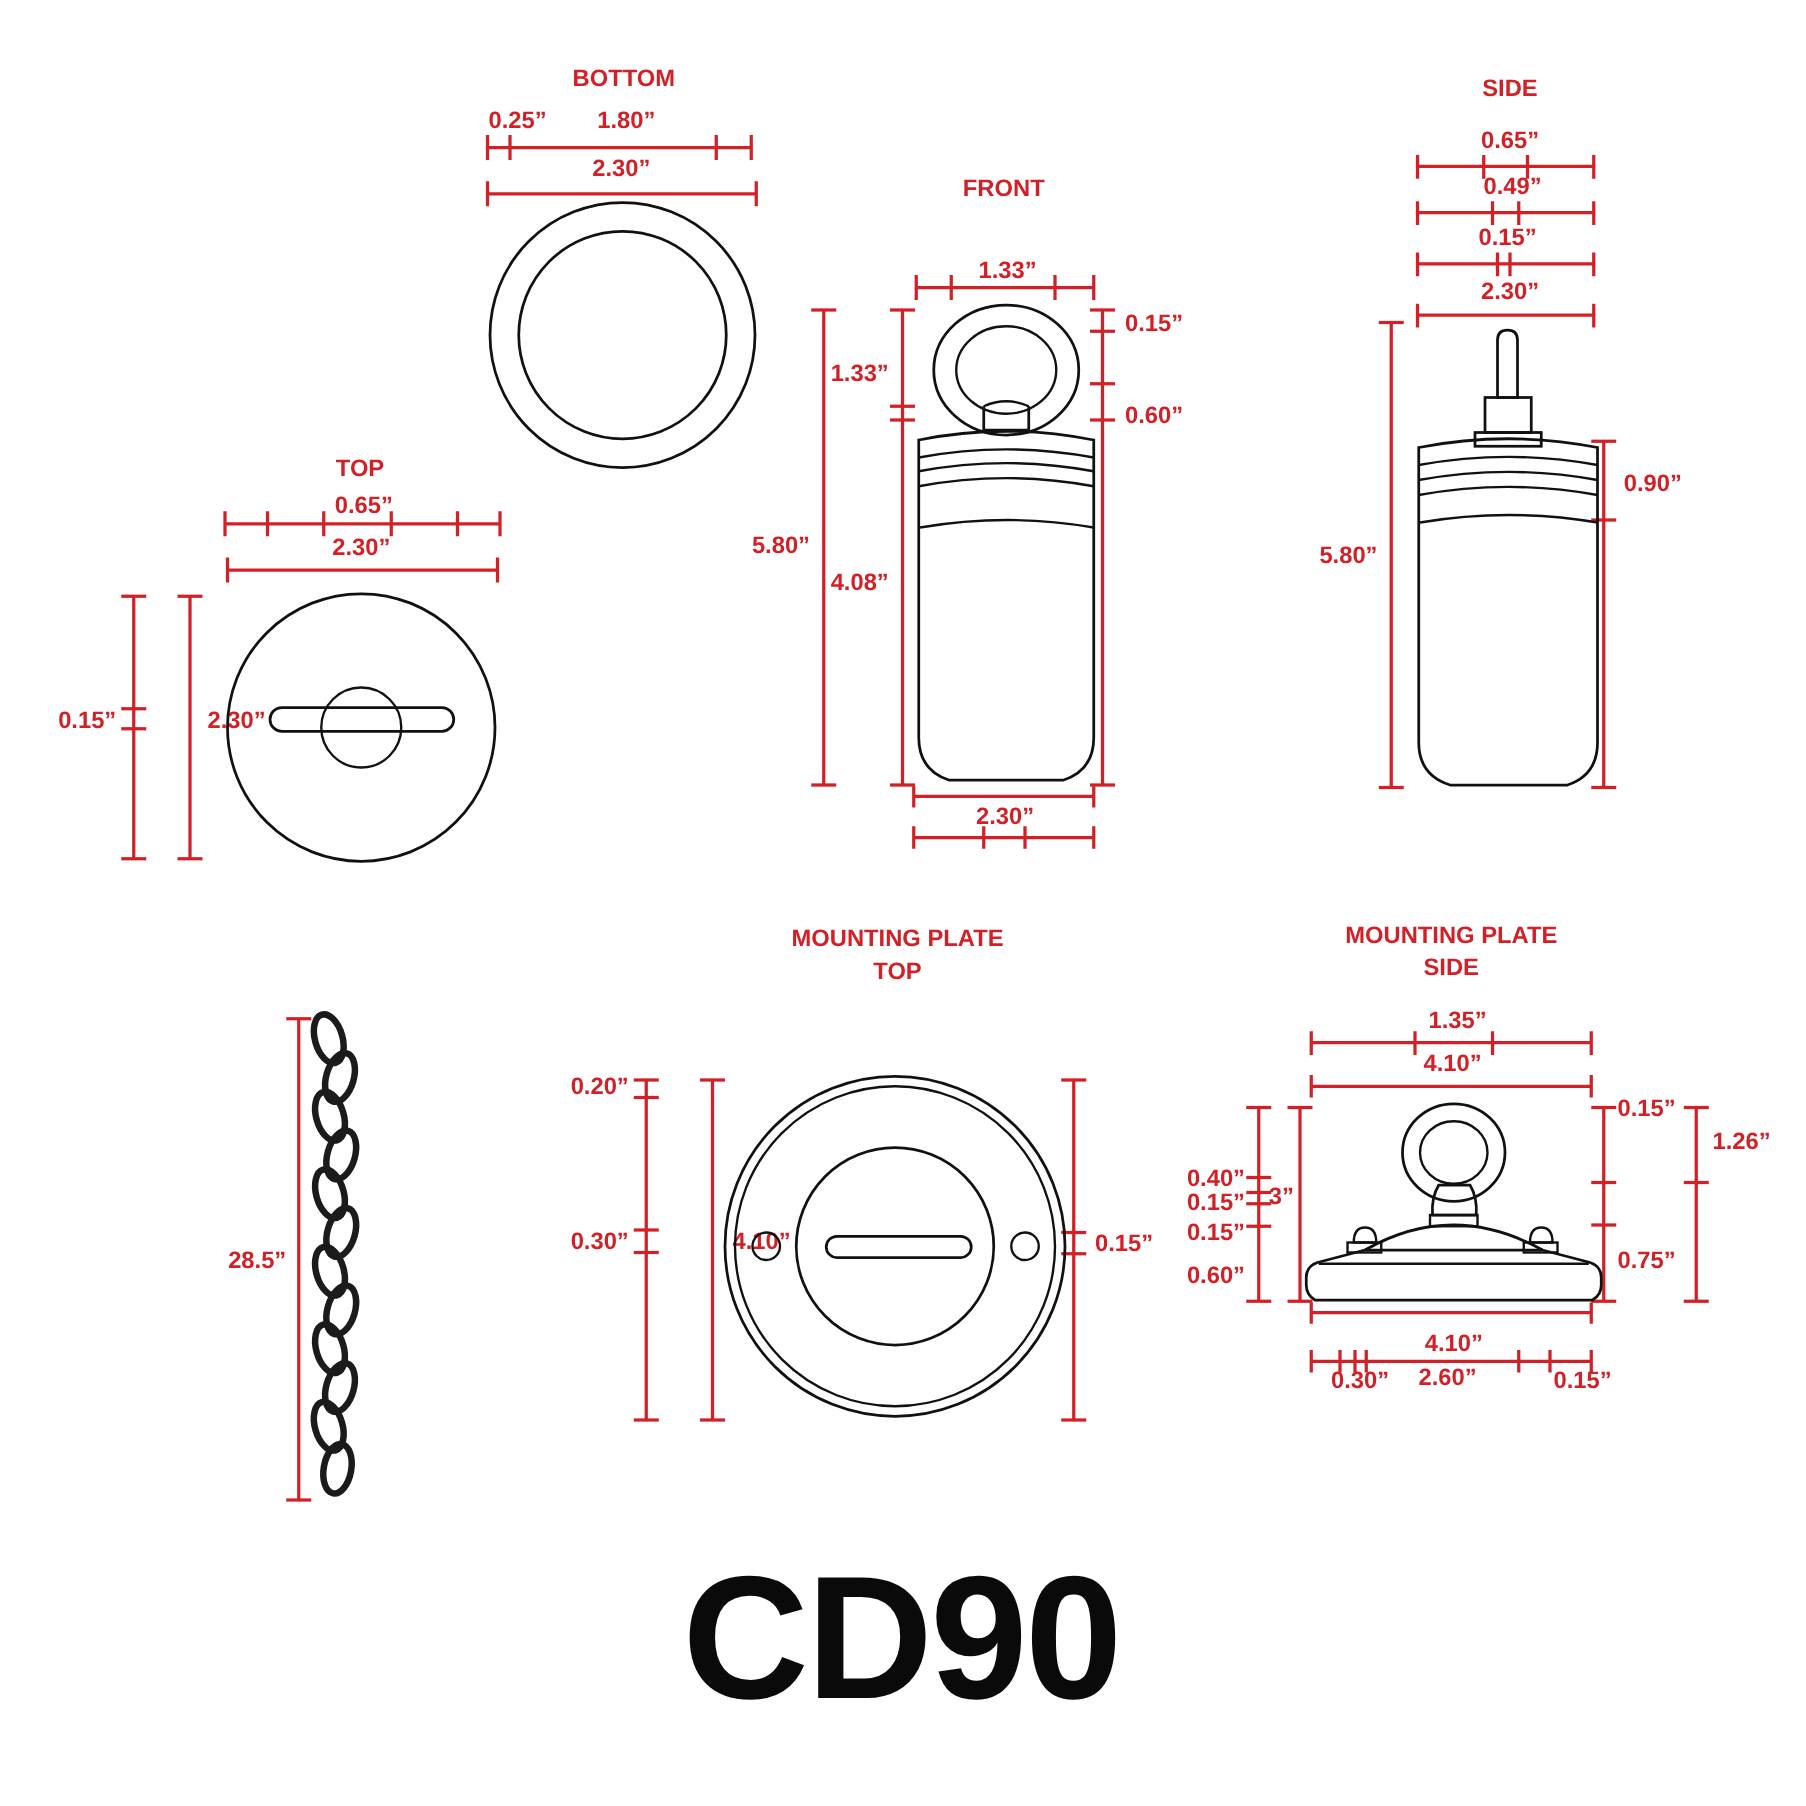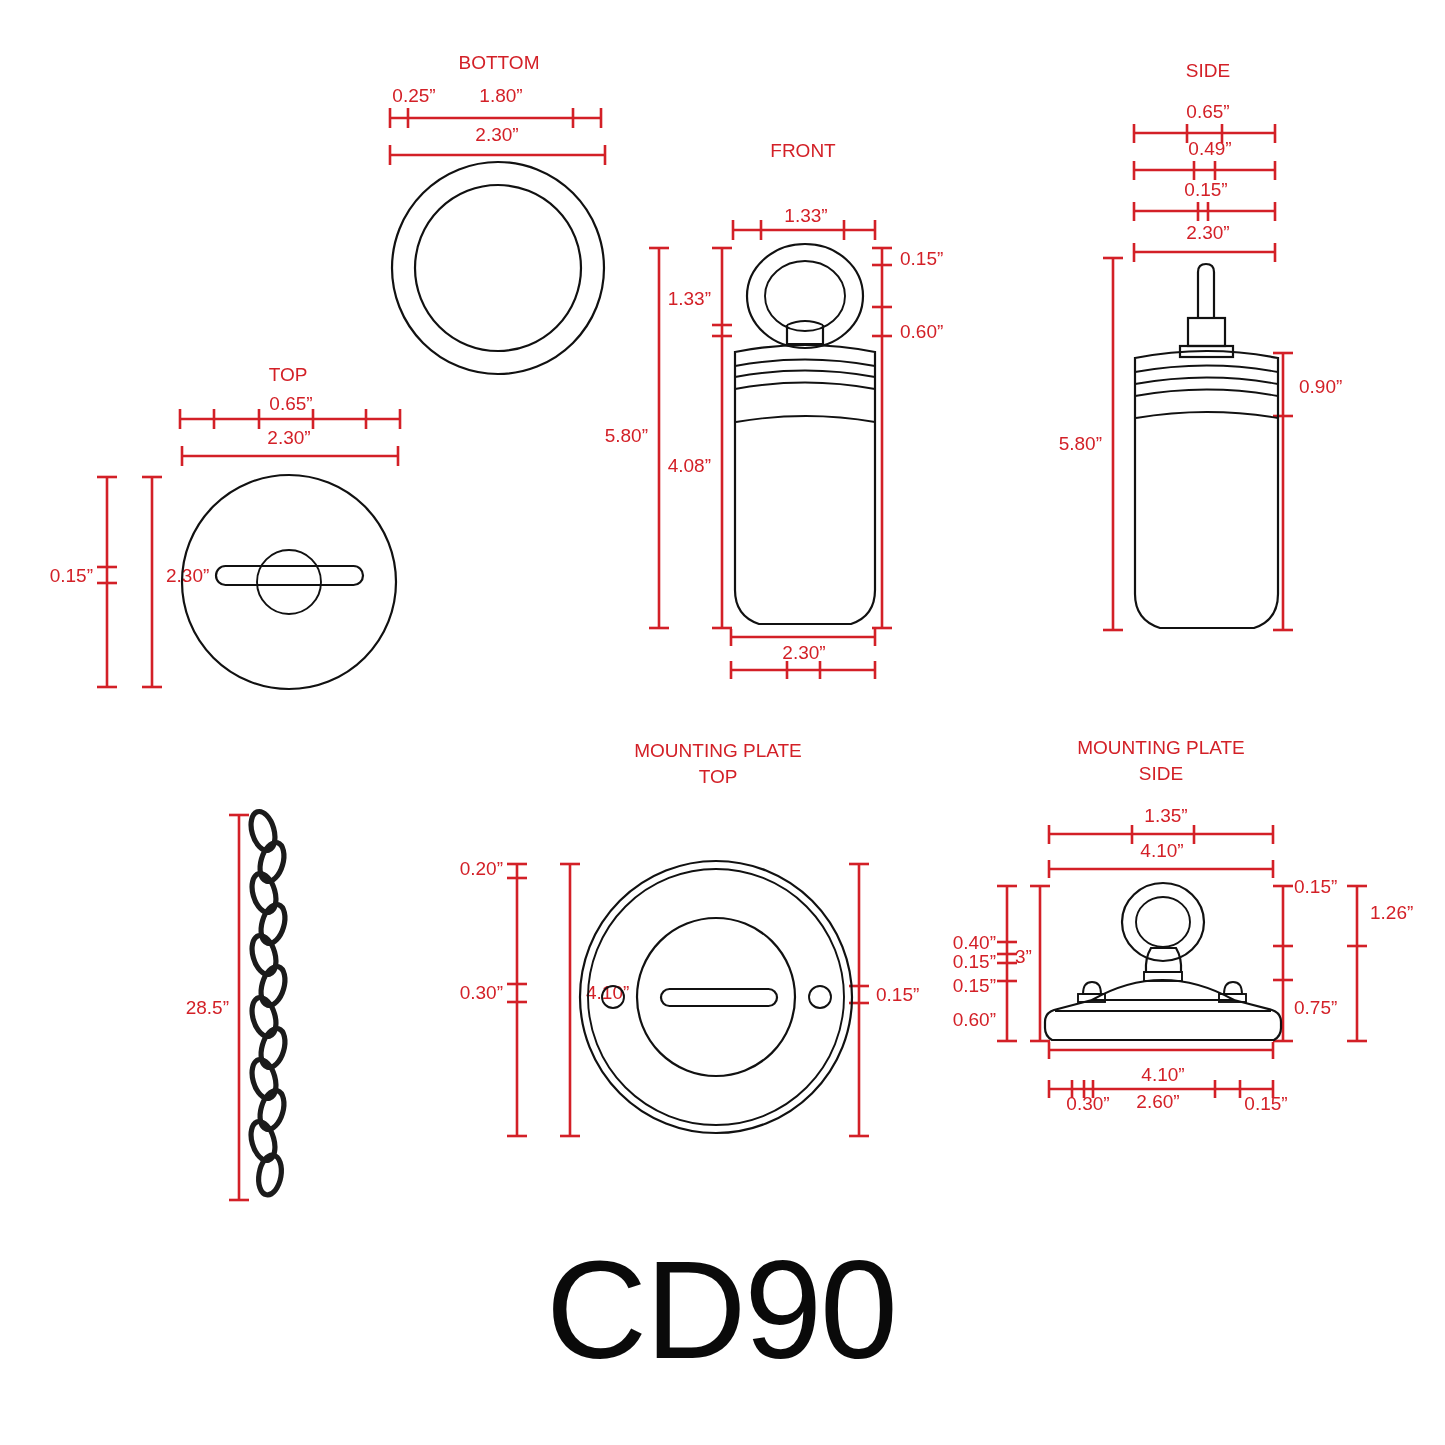--- a/index.html
+++ b/index.html
@@ -1,18 +1,18 @@
 <!DOCTYPE html>
 <html><head>
 <meta charset="utf-8">
 <style>
   html,body{margin:0;padding:0;background:#ffffff;}
   body{width:1445px;height:1445px;position:relative;overflow:hidden;
        font-family:"Liberation Sans", sans-serif;}
-  #stage{position:absolute;left:0;top:0;width:1445px;height:1445px;}
+  #stage{position:absolute;left:0;top:0;width:1445px;height:1445px;font-weight:bold;}
   svg{display:block;}
   .lbl{font-family:"Liberation Sans", sans-serif;fill:#d32027;font-size:19px;}
   .lbl-c{text-anchor:middle;}
   .lbl-e{text-anchor:end;}
   .lbl-s{text-anchor:start;}
   .title-txt{font-family:"Liberation Sans", sans-serif;fill:#0a0a0a;
              font-size:140px;text-anchor:middle;letter-spacing:-2px;}
   .dimline{stroke:#d32027;stroke-width:2.6;fill:none;stroke-linecap:butt;}
   .dimtick{stroke:#d32027;stroke-width:2.6;}
   .obj{stroke:#111111;stroke-width:2.2;fill:none;}

